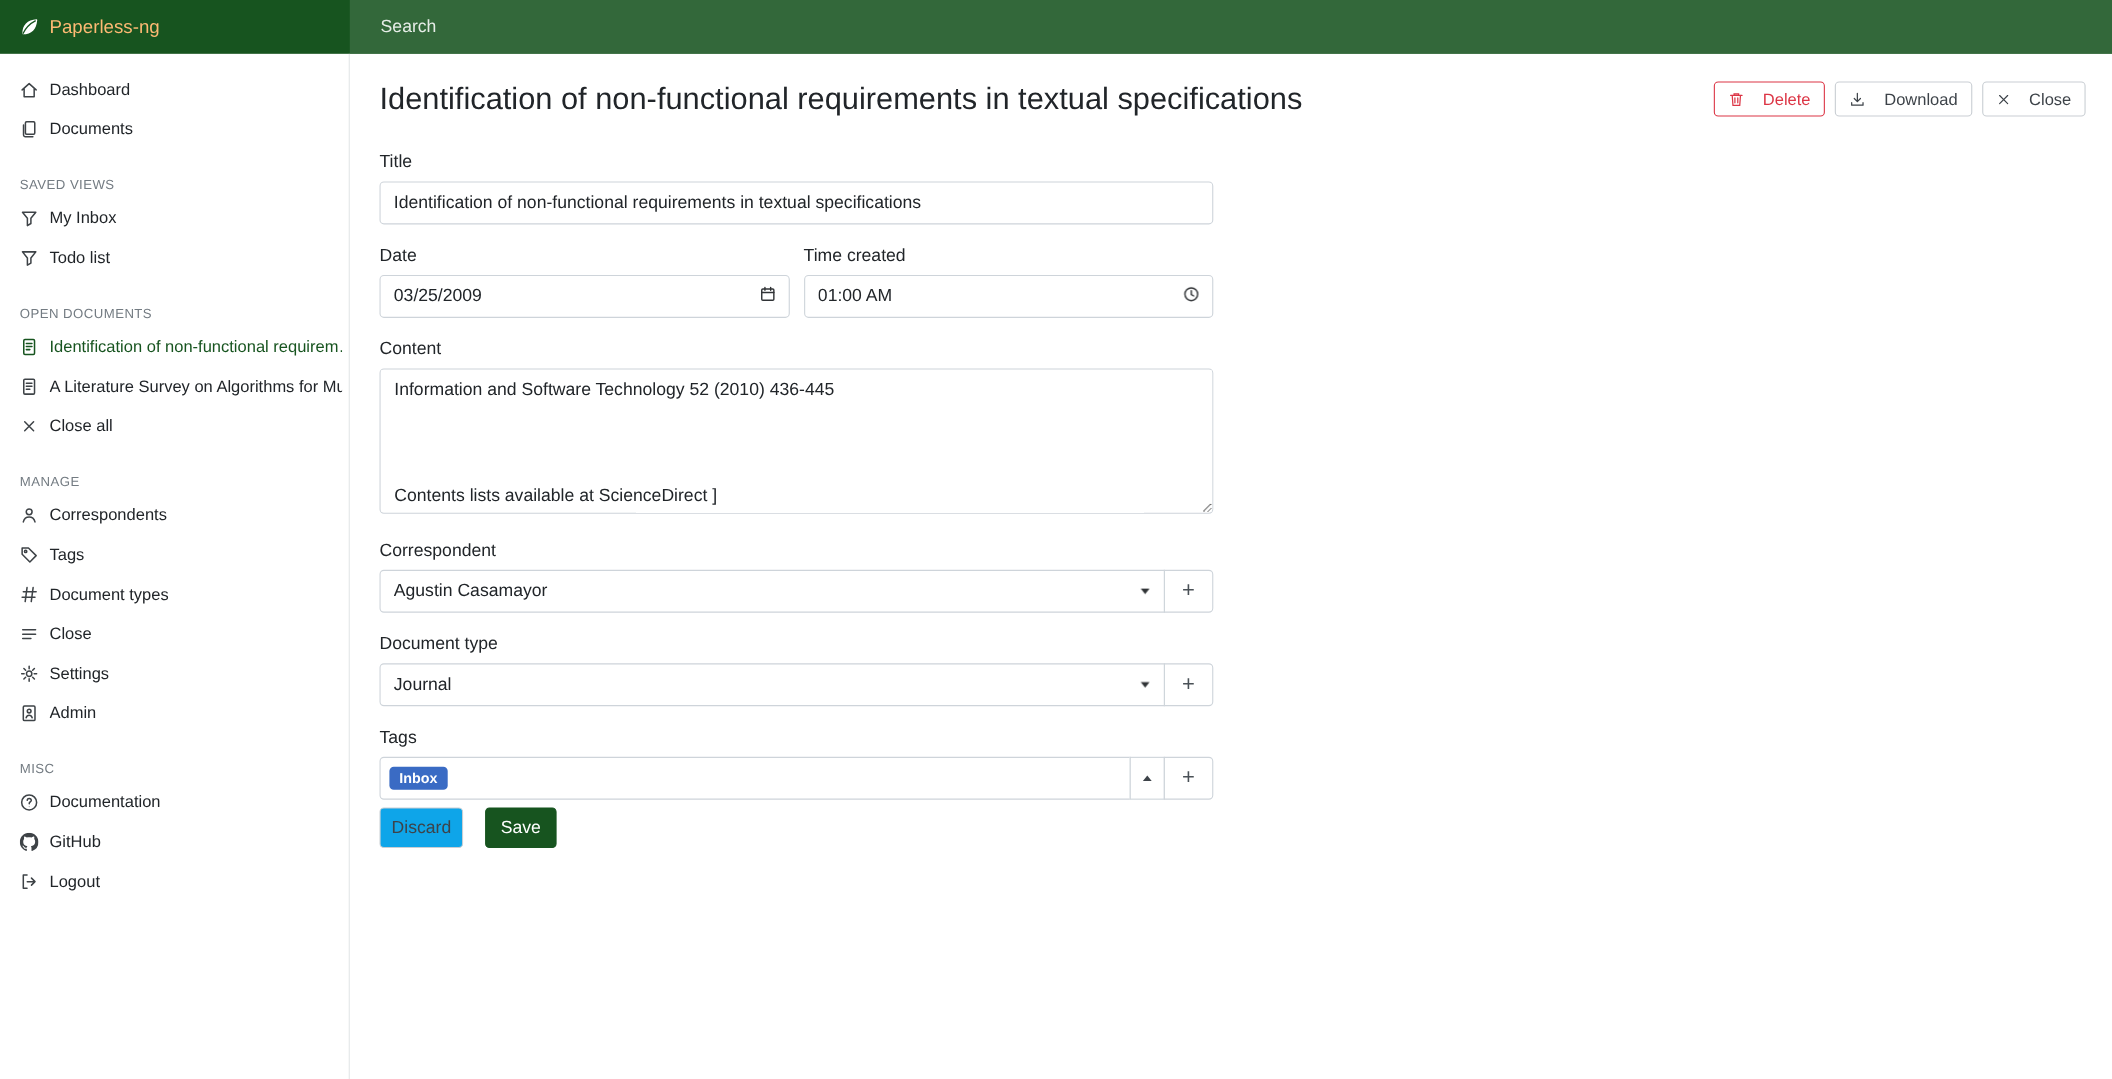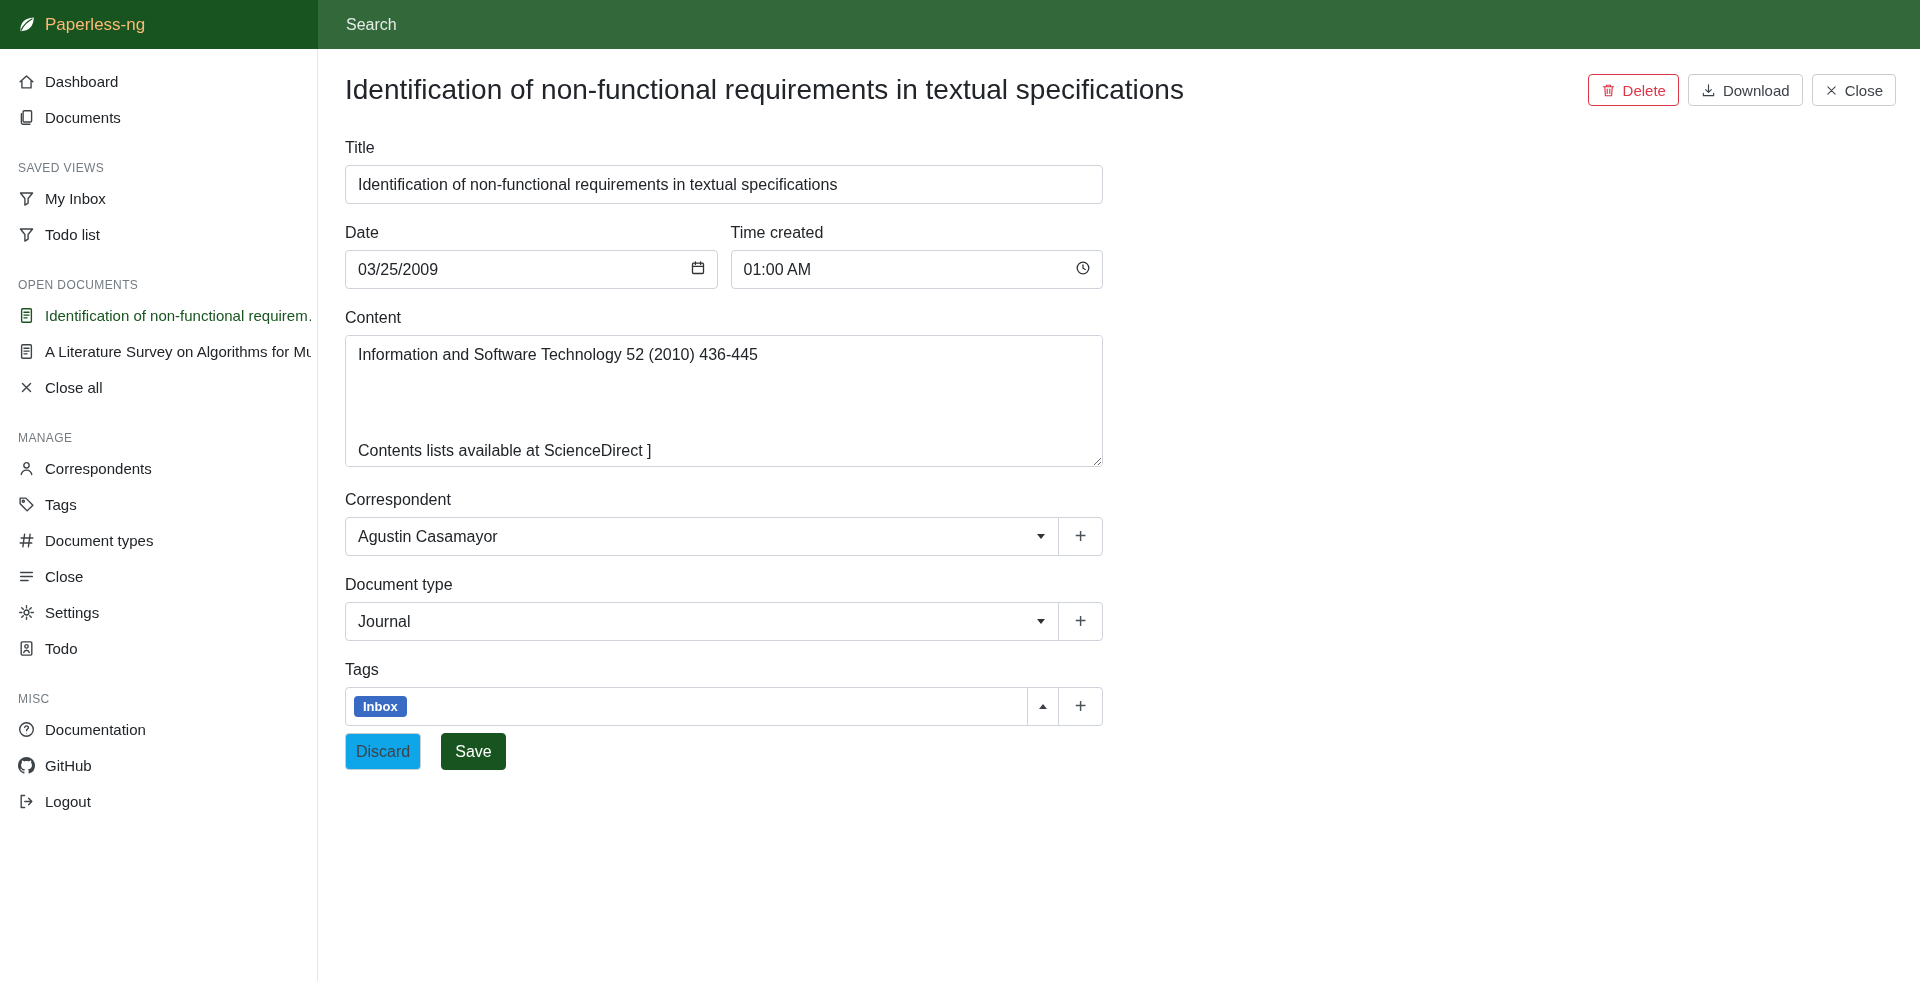--- a/index.html
+++ b/index.html
@@ -29,21 +29,21 @@
   .nav-item span.lbl { overflow: hidden; }
   .nav-item.active { color: #17541f; }
   .nav-item.active .ico { color: #17541f; }
   .sec { margin: 26px 18px 5px 18px; font-size: 12px; letter-spacing: 0.4px; color: #737b82; font-weight: 500; }
 
   
   .main { flex: 1; padding: 21px 24px 0 27px; overflow: hidden; }
   .page-header { display: flex; align-items: center; justify-content: space-between; margin-bottom: 28px; }
   .page-title { font-size: 28px; font-weight: 500; color: #212529; line-height: 40px; }
   .header-actions { display: flex; gap: 9px; flex: none; margin-left: 20px; }
-  .btn { display: inline-flex; align-items: center; justify-content: center; gap: 7px; height: 32px; padding: 0 12px; font-size: 15px; border-radius: 4px; background: #fff; border: 1px solid #c9ced3; color: #3d4349; cursor: pointer; font-family: "Liberation Sans", sans-serif; }
+  .btn { display: inline-flex; align-items: center; justify-content: center; gap: 17px; height: 32px; padding: 0 12px; font-size: 15px; border-radius: 4px; background: #fff; border: 1px solid #c9ced3; color: #3d4349; cursor: pointer; font-family: "Liberation Sans", sans-serif; }
   .btn-delete { color: #dc3545; border-color: #dc3545; }
   .btn svg { display: block; }
 
   .content-row { display: flex; align-items: flex-start; flex-direction: column; }
 
   
   .doc-form { width: 758px; flex: none; }
   .fg { margin-bottom: 19px; }
   .fg label { display: block; font-size: 16px; line-height: 19px; margin-bottom: 8px; color: #212529; }
   .ctrl { width: 100%; height: 39px; border: 1px solid #ced4da; border-radius: 4px; padding: 0 12px; font-size: 16px; color: #212529; font-family: "Liberation Sans", sans-serif; background: #fff; outline: none; }
@@ -225,21 +225,21 @@
     </div>
 
     <div class="nav-item">
       <span class="ico">
         <svg viewBox="0 0 16 16" width="17" height="17" fill="none" stroke="currentColor" stroke-width="1.3" stroke-linecap="round" stroke-linejoin="round">
             <rect x="3" y="1.8" width="10" height="12.4" rx="1"></rect>
             <circle cx="8" cy="6" r="1.6"></circle>
             <path d="M5.4 11.8c.5-1.6 1.5-2.2 2.6-2.2s2.1.6 2.6 2.2"></path>
           </svg>
       </span>
-      <span class="lbl">Todo</span>
+      <span class="lbl">Admin</span>
     </div>
 
     <div class="sec">MISC</div>
 
     <div class="nav-item">
       <span class="ico">
         <svg viewBox="0 0 16 16" width="17" height="17" fill="none" stroke="currentColor" stroke-width="1.3" stroke-linecap="round">
             <circle cx="8" cy="8" r="6.4"></circle>
             <path d="M6.3 6.1c.2-1 1-1.6 1.9-1.5 1 .1 1.7.8 1.6 1.7-.1 1.1-1.5 1.3-1.7 2.3v.5"></path>
             <circle cx="8" cy="11.6" r="0.4" fill="currentColor" stroke="none"></circle>

